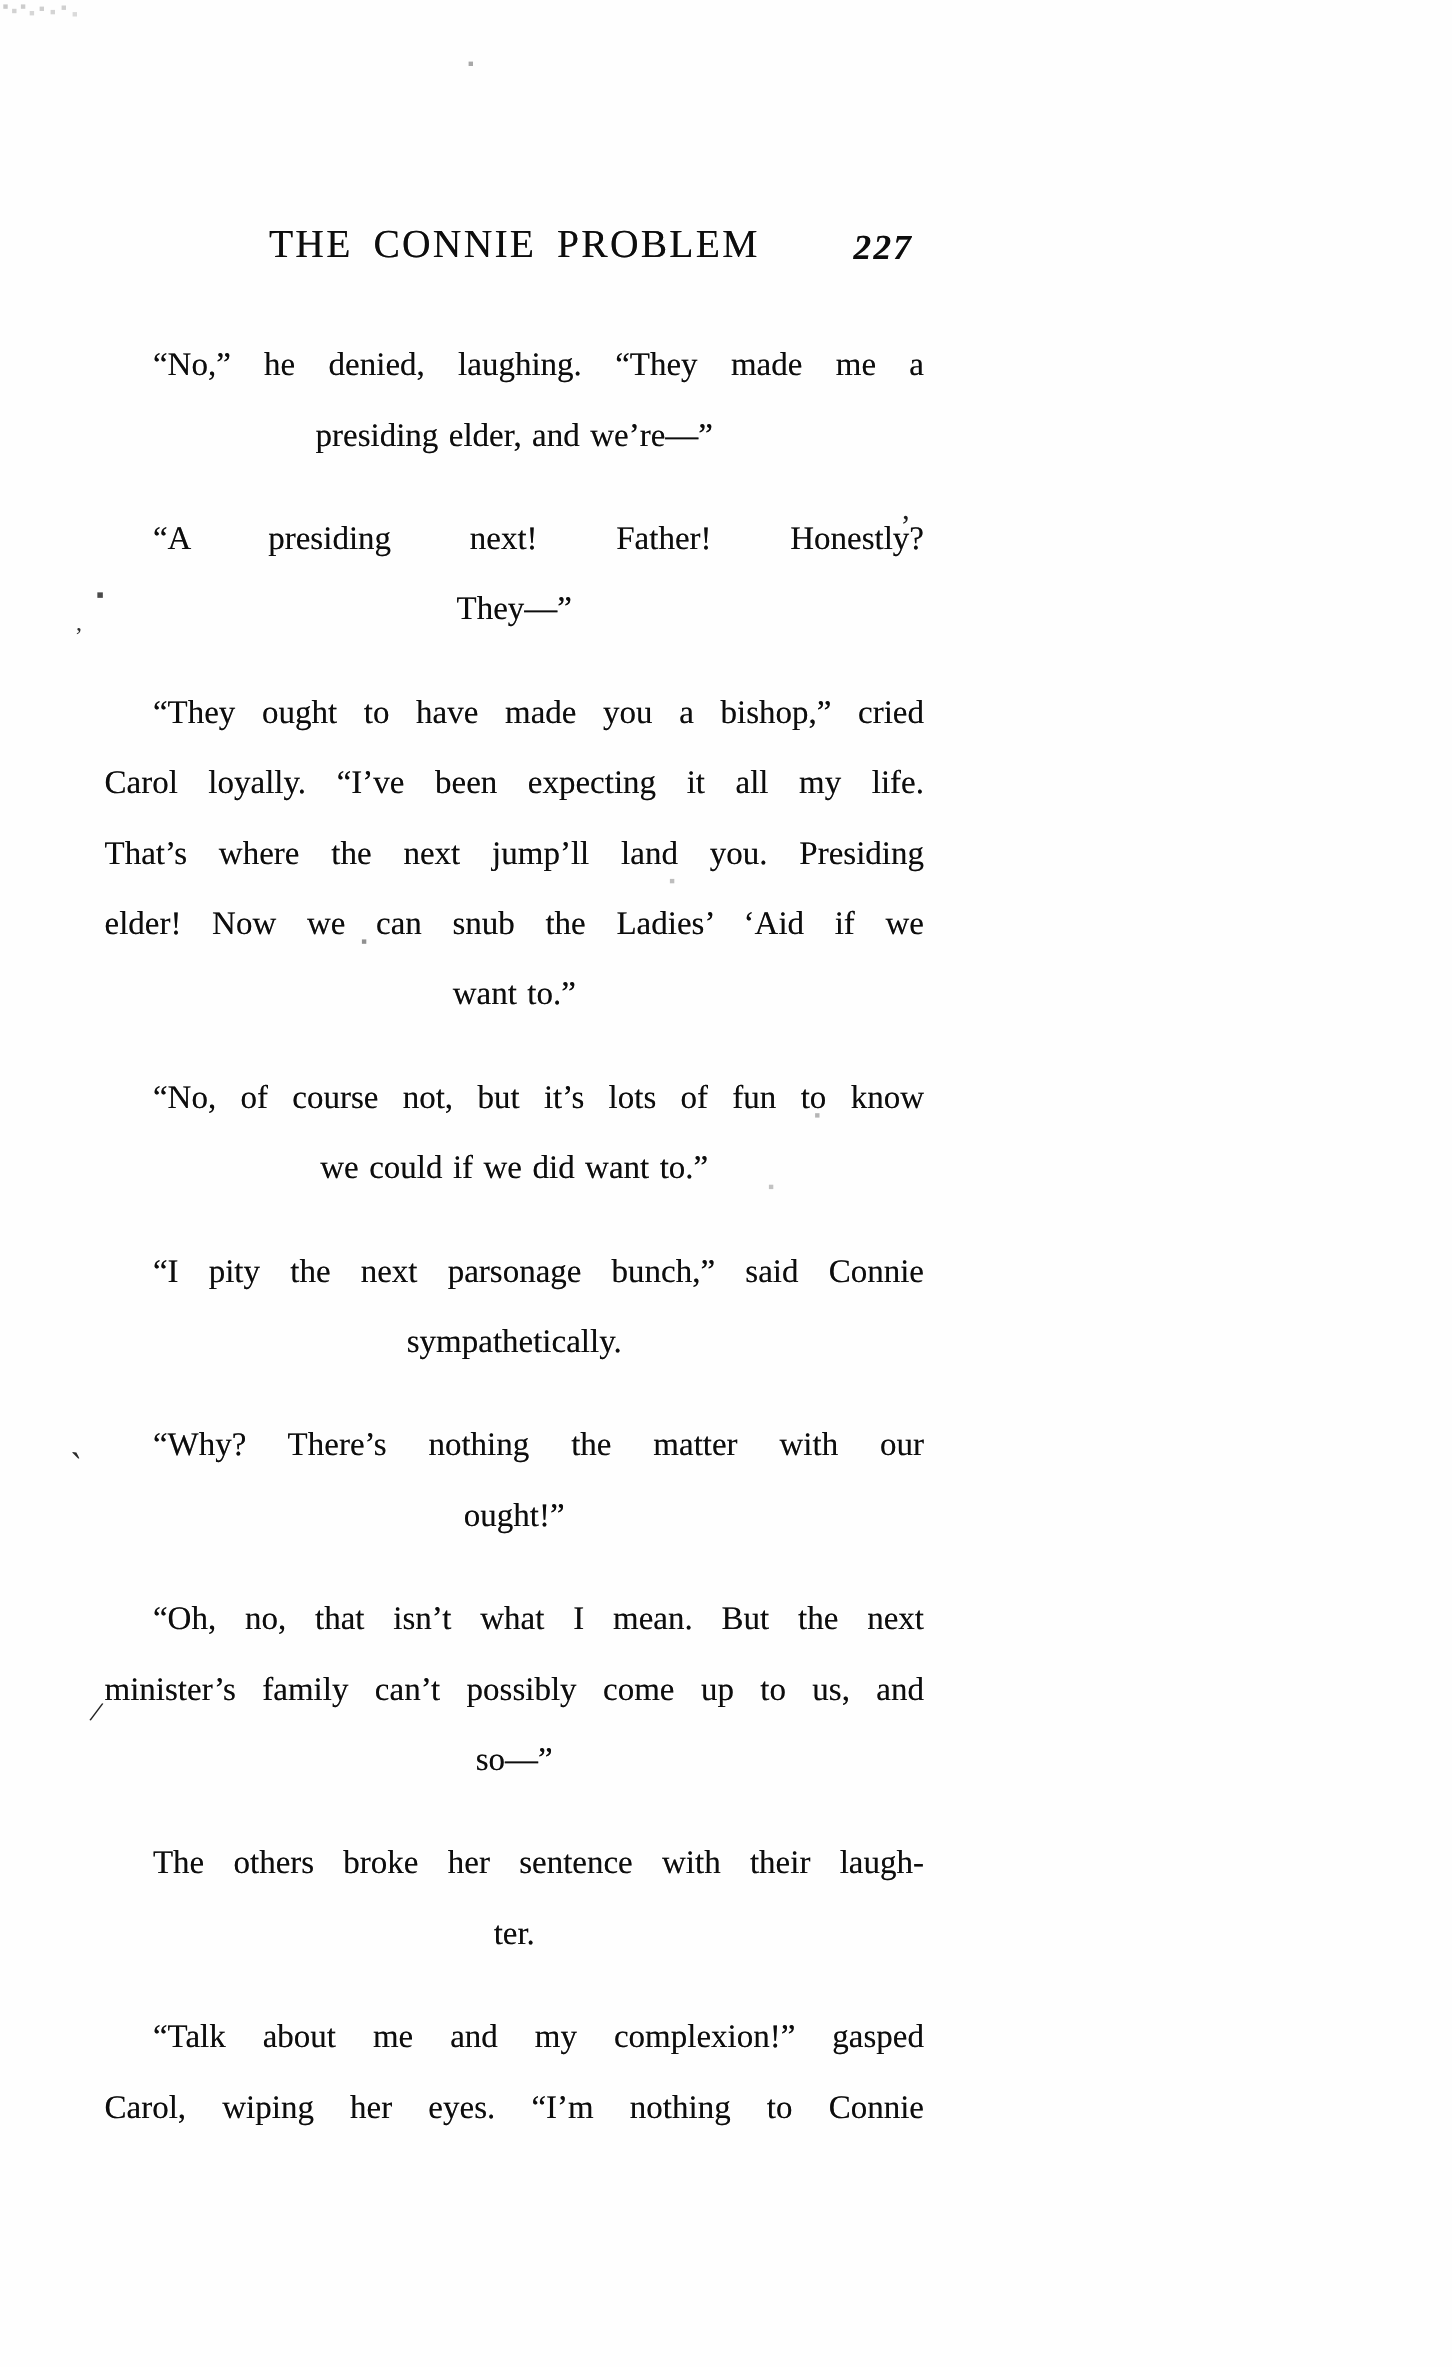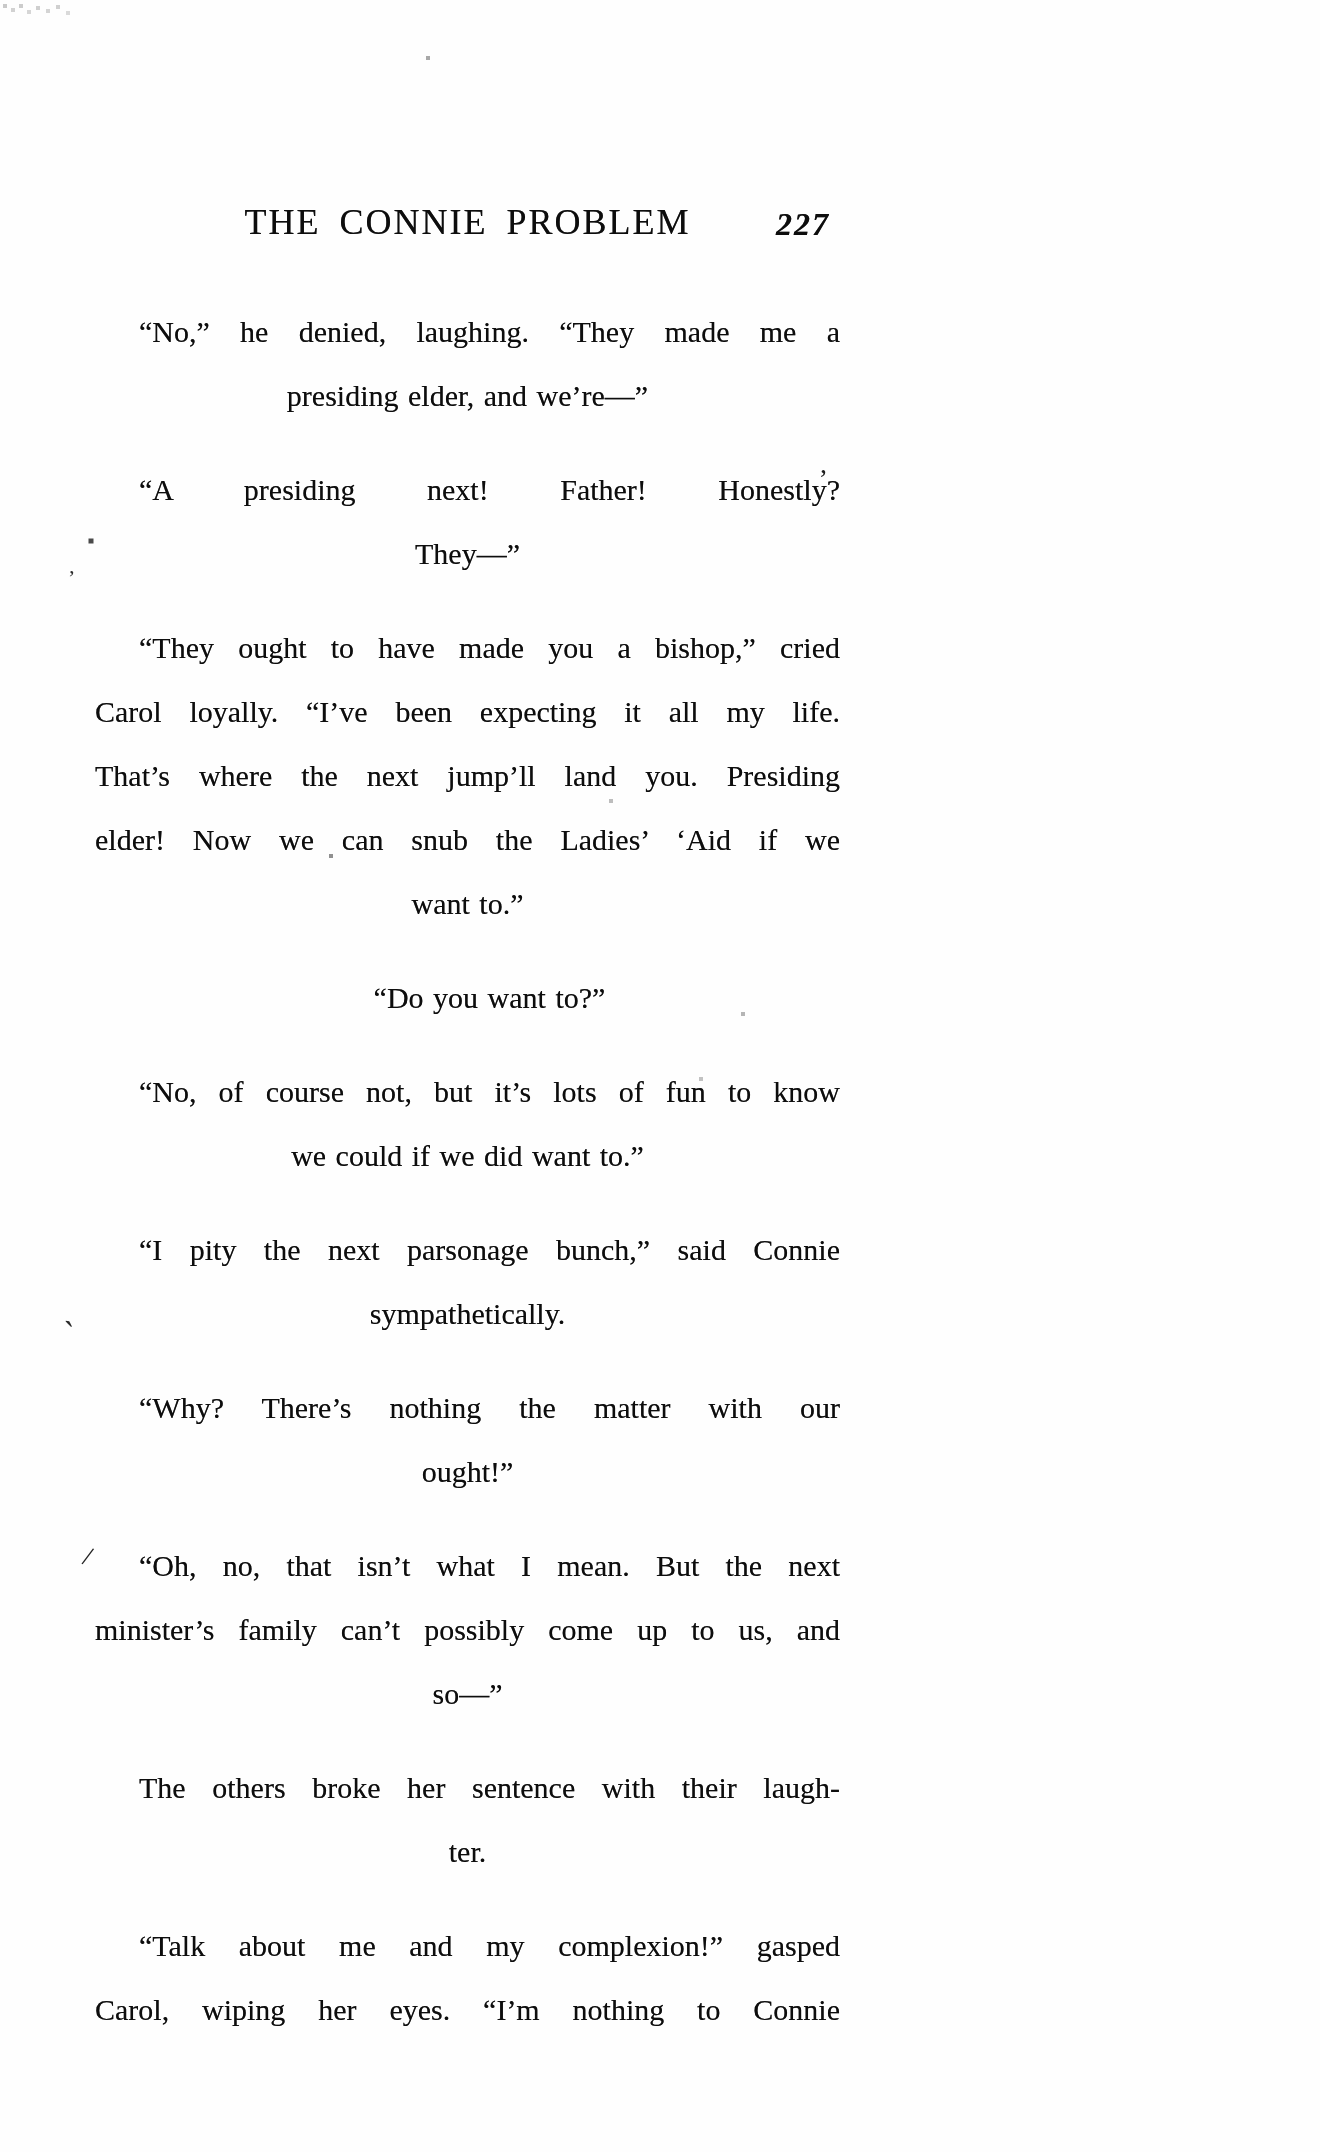--- a/index.html
+++ b/index.html
@@ -129,21 +129,20 @@
         </p>
         <div class="line j ind">“They ought to have made you a bishop,” cried</div>
         <div class="line j">Carol loyally.  “I’ve been expecting it all my life.</div>
         <div class="line j">That’s where the next jump’ll land you.  Presiding</div>
         <div class="line j">elder!  Now we can snub the Ladies’ ‘Aid if we</div>
         <div class="line">want to.”</div>
       <p></p>
 
       <p class="para">
         </p>
-        <div class="line ind">“Do you want to?”</div>
       <p></p>
 
       <p class="para">
         </p>
         <div class="line j ind">“No, of course not, but it’s lots of fun to know</div>
         <div class="line">we could if we did want to.”</div>
       <p></p>
 
       <p class="para">
         </p>

